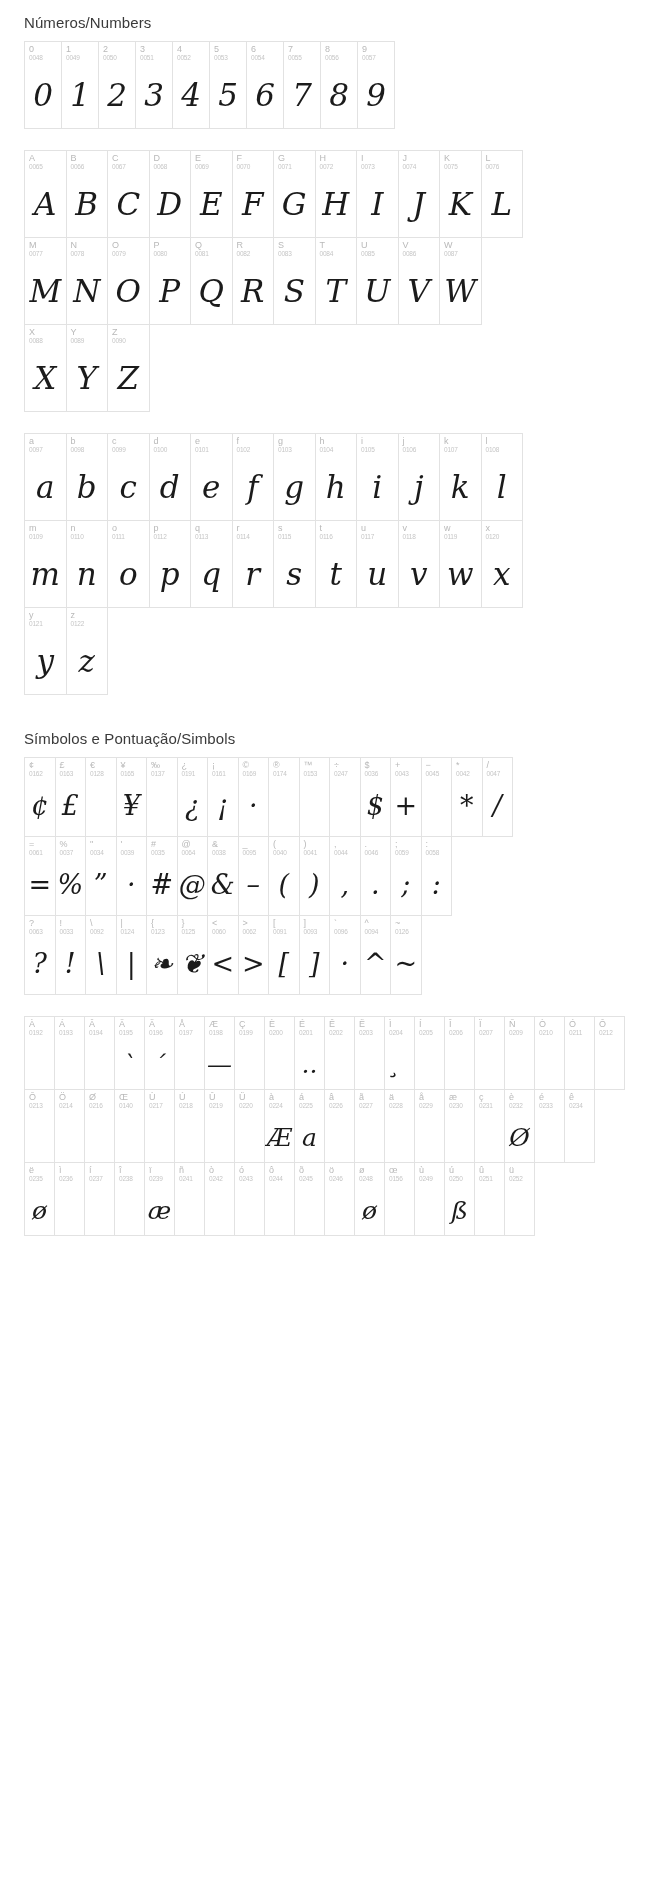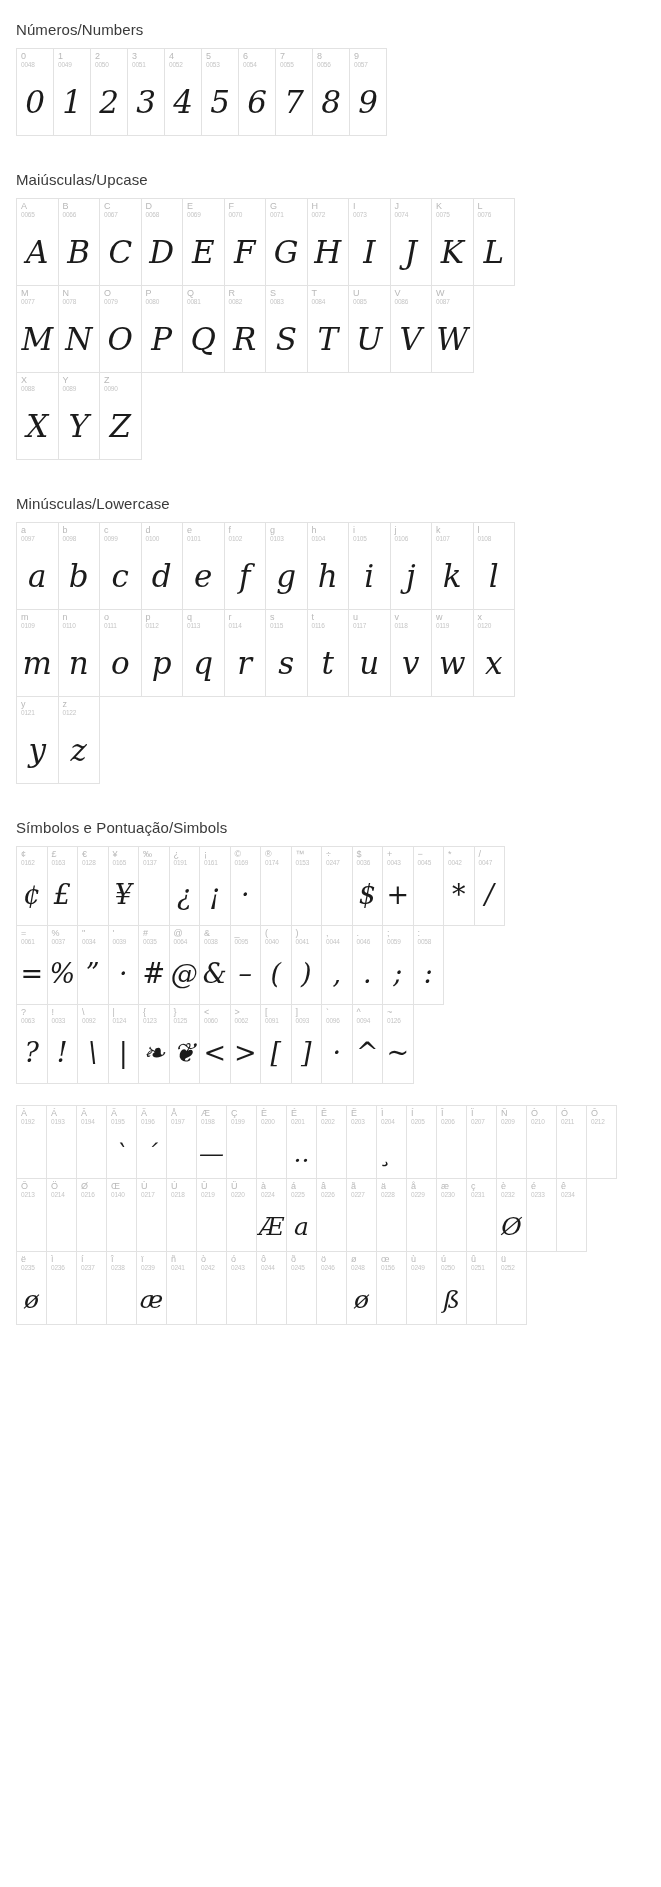--- a/index.html
+++ b/index.html
@@ -9,22 +9,21 @@
   }
   body {
     width: 661px;
     font-family: "Liberation Sans", sans-serif;
     color: #222222;
     -webkit-font-smoothing: antialiased;
   }
   .page {
     width: 583px;
     box-sizing: border-box;
-    padding: 0 0 18px 4px;
-    margin-top: 7px;
+    padding: 0 0 18px 12px;
   }
   .section {
     margin: 0 0 0 0;
   }
   .section-title {
     font-size: 15px;
     color: #3a3a3a;
     font-weight: 400;
     padding: 14px 0 10px 12px;
     letter-spacing: 0.1px;
@@ -163,21 +162,20 @@
           <div class="meta">
             <span class="ch-label">9</span>
             <span class="code">0057</span>
           </div>
           <div class="glyph">9</div>
         </div>
       </div>
       <div class="spacer-lg"></div>
     </div>
     <div class="section">
-      <div class="section-title">Maiúsculas/Upcase</div>
       <div class="grid">
         <div class="cell " style="width: 42.5px;">
           <div class="meta">
             <span class="ch-label">A</span>
             <span class="code">0065</span>
           </div>
           <div class="glyph">A</div>
         </div>
         <div class="cell " style="width: 42.5px;">
           <div class="meta">
@@ -355,21 +353,20 @@
           <div class="meta">
             <span class="ch-label">Z</span>
             <span class="code">0090</span>
           </div>
           <div class="glyph">Z</div>
         </div>
       </div>
       <div class="spacer-lg"></div>
     </div>
     <div class="section">
-      <div class="section-title">Minúsculas/Lowercase</div>
       <div class="grid">
         <div class="cell " style="width: 42.5px;">
           <div class="meta">
             <span class="ch-label">a</span>
             <span class="code">0097</span>
           </div>
           <div class="glyph">a</div>
         </div>
         <div class="cell " style="width: 42.5px;">
           <div class="meta">

